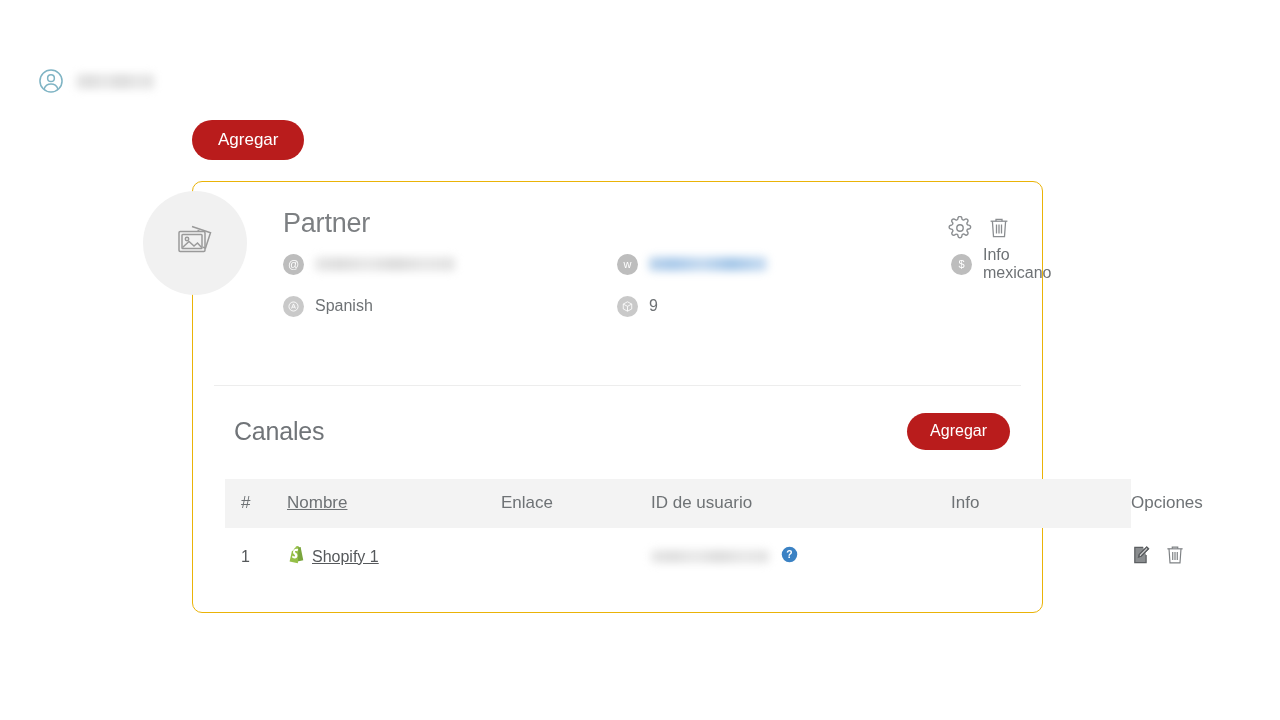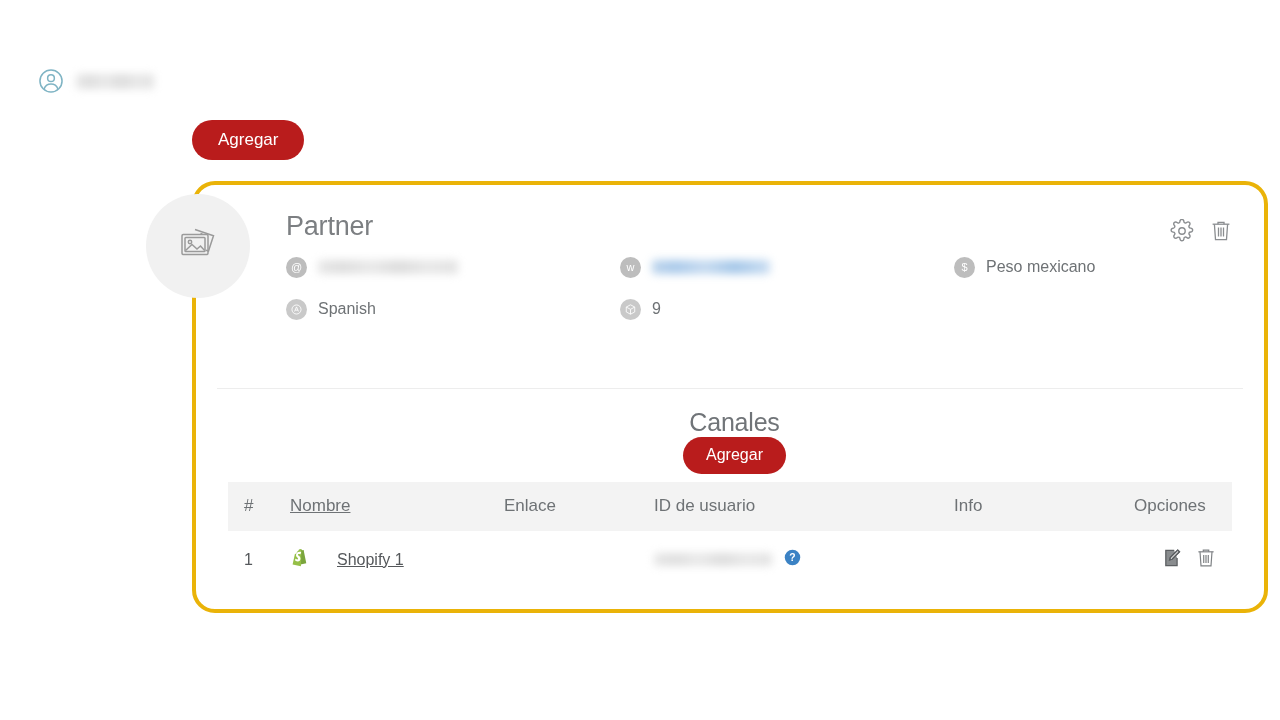--- a/index.html
+++ b/index.html
@@ -66,25 +66,25 @@
     font-size: 16px;
     padding: 10px 23px 11px;
     border-radius: 20px;
   }
 
   
   .card {
     position: absolute;
     top: 181px;
     left: 192px;
-    width: 1076px;
+    width: 851px;
     height: 432px;
     background: #ffffff;
-    border: 4px solid #eab308;
-    border-radius: 23px;
+    border: 1px solid #eab308;
+    border-radius: 10px;
   }
 
   
   .store {
     position: relative;
     padding: 26px 34px 0 90px;
   }
   .store-thumb {
     position: absolute;
     left: -50px;
@@ -174,21 +174,20 @@
     left: 0;
     right: 0;
     padding: 0 32px;
   }
   .channels-head {
     display: flex;
     align-items: center;
     justify-content: space-between;
     padding: 0 0 0 9px;
     height: 52px;
-    flex-direction: column;
   }
   .channels-title {
     font-size: 25px;
     color: #707478;
     font-weight: 400;
     letter-spacing: -0.2px;
   }
 
   table.channels-table {
     width: 100%;
@@ -216,21 +215,21 @@
   .col-link  { width: 150px; }
   .col-uid   { width: 300px; }
   .col-info  { width: 180px; }
   .col-opts  { width: auto; text-align: right; padding-right: 16px !important; }
   th.col-info { text-align: left; }
   th.col-opts { text-align: right; }
 
   .cell-name {
     display: flex;
     align-items: center;
-    gap: 28px;
+    gap: 6px;
   }
   .cell-uid {
     display: flex;
     align-items: center;
     gap: 12px;
   }
   .redacted-uid { width: 118px; height: 13px; }
 
   .row-actions {
     display: inline-flex;
@@ -290,21 +289,21 @@
         <span class="badge">
             <span class="badge-text">w</span>
           </span>
         <span class="redacted redacted-url">https://yuju.io</span>
       </div>
 
       <div class="meta-item">
         <span class="badge">
             <span class="badge-text">$</span>
           </span>
-        <span class="meta-label">Peso mexicano</span>
+        <span class="meta-label">Info mexicano</span>
       </div>
 
       <div class="meta-item">
         <span class="badge light">
           <svg width="13" height="13" viewBox="0 0 16 16" fill="none" stroke="#ffffff" stroke-width="1.1">
             <circle cx="8" cy="8" r="5.6"></circle>
             <path d="M5.6 10.4 L8 4.8 L10.4 10.4 M6.5 8.8h3"></path>
           </svg>
         </span>
         <span class="meta-label">Spanish</span>

